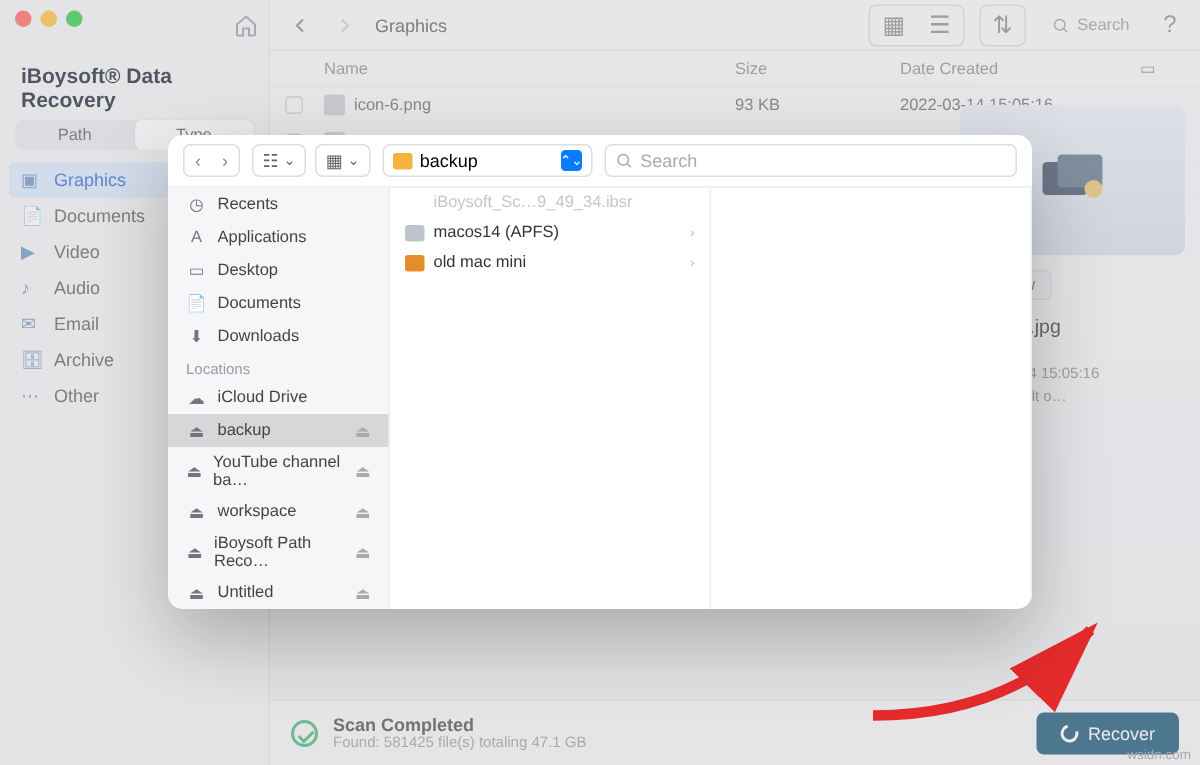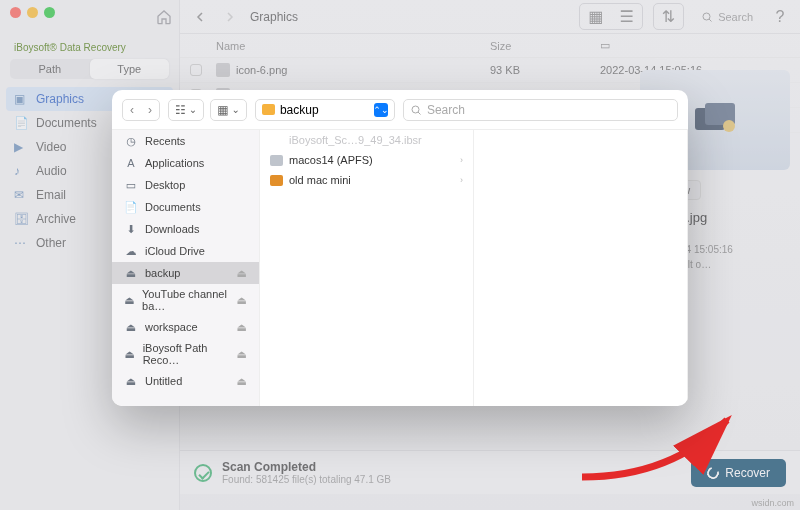--- a/index.html
+++ b/index.html
@@ -8,21 +8,21 @@
   .window { position: absolute; inset: 0; display: flex; background: linear-gradient(#f7f7f9, #efeff1); }
   .dim { position: absolute; inset: 0; background: rgba(200,200,205,0.35); pointer-events:none; }
 
   
   .traffic { position:absolute; top:7px; left:10px; display:flex; gap:6px; }
   .dot { width:11px; height:11px; border-radius:50%; }
   .dot.red{background:#ff5f57}.dot.yellow{background:#febc2e}.dot.green{background:#28c840}
 
   
   .app-sidebar { width:180px; background:#f3f3f5; padding:8px 0 0 0; border-right:1px solid #e3e3e6; }
-  .brand { padding: 34px 14px 2px 14px; font-size:10px; font-weight:400; color:#4d7c0f; }
+  .brand { padding: 34px 14px 2px 14px; font-size:14px; font-weight:700; color:#0f172a; }
   .subbrand { padding:0 14px 10px 14px; font-size:10px; color:#888; }
   .tabs { display:flex; margin:4px 10px 8px 10px; background:#e7e7ea; border-radius:5px; font-size:11px; color:#555;}
   .tabs div { flex:1; text-align:center; padding:4px 0; border-radius:5px;}
   .tabs .active{ background:#fff; box-shadow:0 0 2px rgba(0,0,0,.1);}
   .cat { display:flex; align-items:center; gap:8px; padding:5px 14px; font-size:12px; color:#555; }
   .cat.active { background:#d8e6f9; color:#2a60c8; border-radius:4px; margin:0 6px; padding:5px 8px;}
   .cat .ico{width:14px;height:14px;display:inline-block;color:#6a8fbc;}
   
   
   .main { flex:1; display:flex; flex-direction:column; }
@@ -42,21 +42,21 @@
   .fico{width:14px;height:14px;background:#c9c9cc;border-radius:2px;}
   
   
   .rightpane{ position:absolute; right:10px; top:70px; width:150px; font-size:11px; color:#555;}
   .rightpane .thumb{height:100px;background:linear-gradient(#e8edf4,#d2dbe8);border-radius:6px;margin-bottom:6px;display:flex;align-items:center;justify-content:center;}
   .rightpane .pvbtn{background:#efeff1;border:1px solid #ddd;border-radius:4px;padding:3px 10px;font-size:11px;color:#555;display:inline-block;margin:4px 0;}
   .rightpane .fn{font-size:13px;color:#333;margin:6px 0 2px;}
   .rightpane .meta{font-size:10px;color:#888;line-height:1.5;}
 
   
-  .footer{position:absolute;left:180px;right:0;bottom:16px;height:44px;border-top:1px solid #e1e1e4;background:#f4f4f6;display:flex;align-items:center;padding:0 14px;gap:10px;}
+  .footer{position:absolute;left:180px;right:0;bottom:0;height:44px;border-top:1px solid #e1e1e4;background:#f4f4f6;display:flex;align-items:center;padding:0 14px;gap:10px;}
   .okico{width:18px;height:18px;border:2px solid #3cb371;border-radius:50%;position:relative;}
   .okico::after{content:"";position:absolute;left:3px;top:5px;width:8px;height:4px;border-left:2px solid #3cb371;border-bottom:2px solid #3cb371;transform:rotate(-45deg);}
   .scaninfo .t{font-size:12px;color:#444;font-weight:600;}
   .scaninfo .s{font-size:10px;color:#999;}
   .selinfo{font-size:10px;color:#888;text-align:right;margin-right:8px;}
   .recover{background:#0c4a6e;color:#fff;border:none;border-radius:5px;padding:7px 16px;font-size:12px;display:flex;align-items:center;gap:6px;}
   .recover .ri{width:12px;height:12px;border:2px solid #fff;border-radius:50%;border-top-color:transparent;transform:rotate(30deg);}
 
   
   .arrow{position:absolute;right:48px;bottom:18px;pointer-events:none;}
@@ -178,20 +178,21 @@
           </svg>
         <span>Search</span>
       </span>
       <span class="navbtn">?</span>
     </div>
 
     <div class="list-head">
       <span></span>
       <span>Name</span>
       <span>Size</span>
+      <span>Date Created</span>
       <span>▭</span>
     </div>
     <div id="rows">
         <div class="row">
           <span class="chk"></span>
           <span class="fname"><span class="fico"></span>icon-6.png</span>
           <span>93 KB</span>
           <span>2022-03-14 15:05:16</span>
           <span></span>
         </div>
@@ -291,20 +292,21 @@
               <span>Desktop</span>
             </div>
             <div class="fs-item">
               <span class="fs-ico">📄</span>
               <span>Documents</span>
             </div>
             <div class="fs-item">
               <span class="fs-ico">⬇</span>
               <span>Downloads</span>
             </div>
+            <div class="fs-section">Locations</div>
             <div class="fs-item">
               <span class="fs-ico">☁</span>
               <span>iCloud Drive</span>
             </div>
             <div class="fs-item sel">
               <span class="fs-ico">⏏</span>
               <span>backup</span>
               <span style="margin-left:auto;color:#aaa">⏏</span>
             </div>
             <div class="fs-item">

